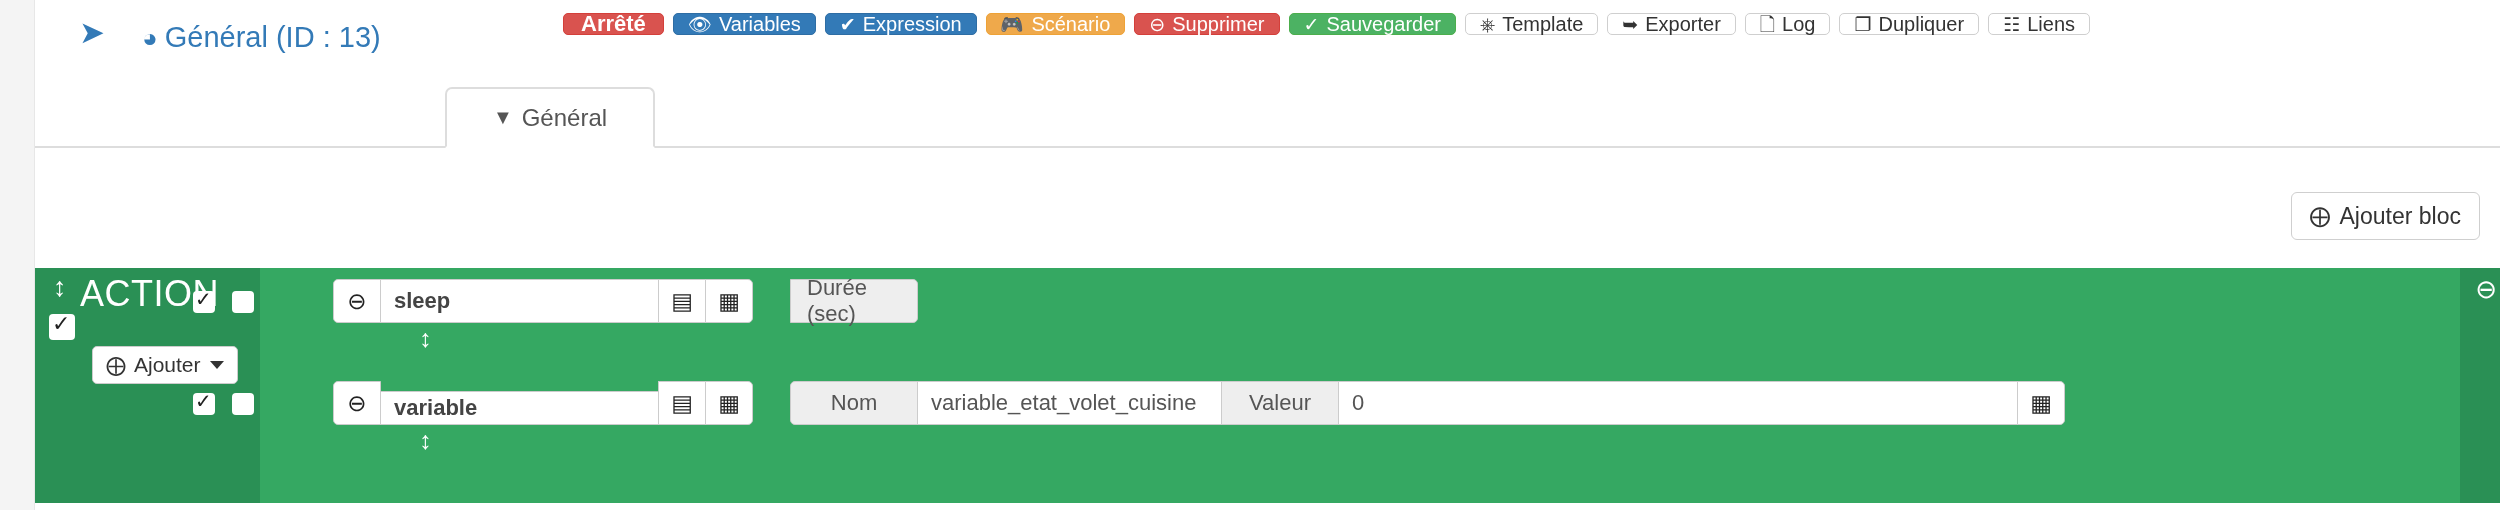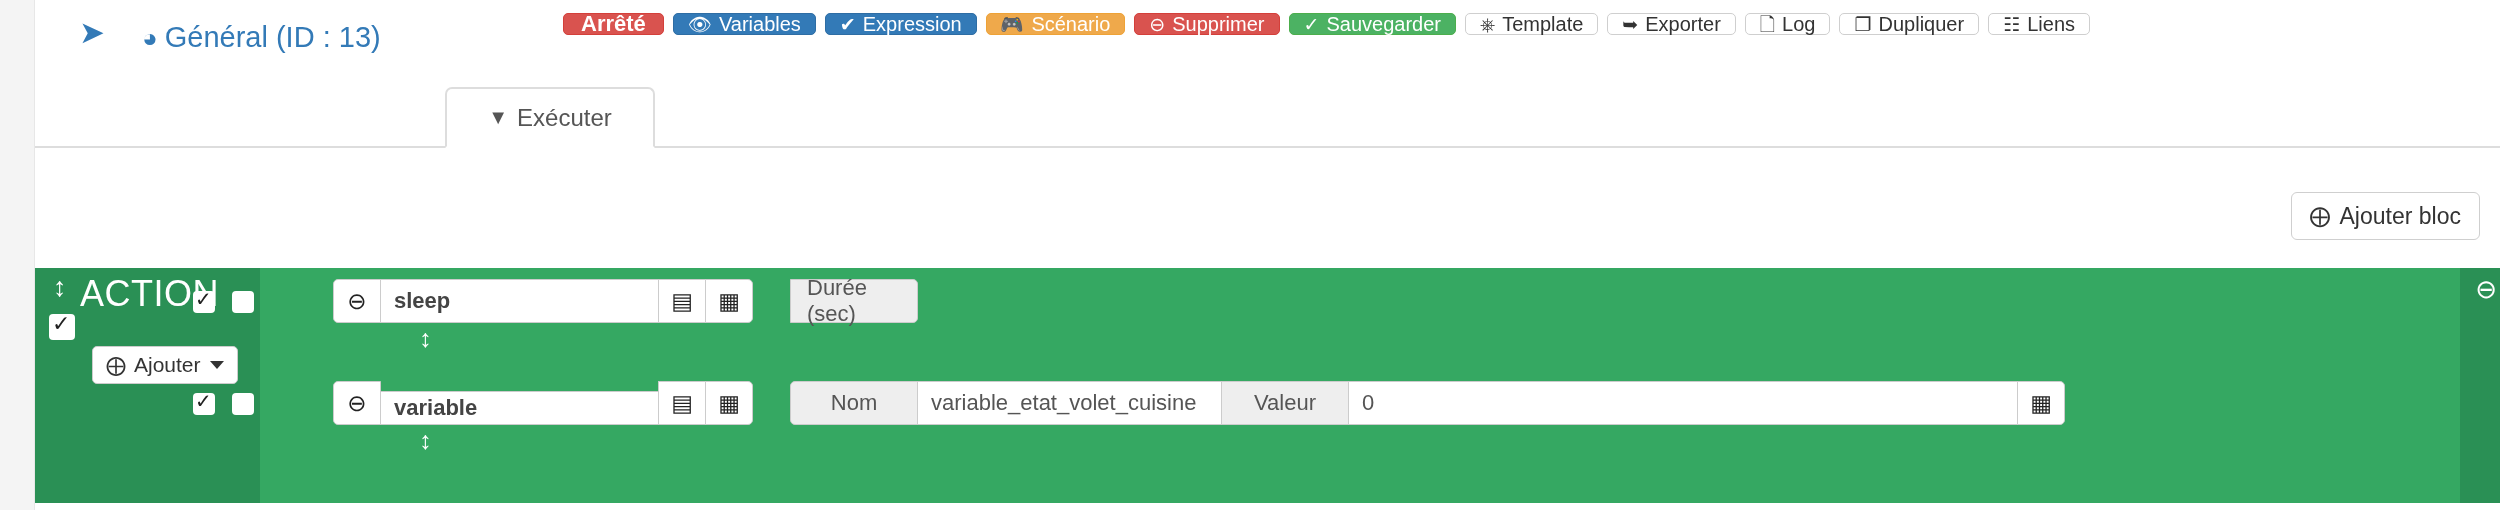--- a/index.html
+++ b/index.html
@@ -229,21 +229,21 @@
         <span class="gl">☷</span>
           <span>Liens</span>
       </div>
 
     </div>
   </div>
 
   <div class="tabstrip">
     <div class="tab">
       <span class="gl">▼</span>
-        <span>Exécuter</span>
+        <span>Général</span>
     </div>
   </div>
 
   <div class="addblock-wrap">
     <div class="btn-addblock">
       <span class="gl">⨁</span>
         <span>Ajouter bloc</span>
     </div>
   </div>
 
@@ -288,21 +288,21 @@
       <div class="igroup" style="left:73px; top:5px; width:420px;">
         <div class="ig-icon">⊖</div>
         <div class="ig-input bold" style="flex:1;margin-top:10px;">variable</div>
         <div class="ig-icon">▤</div>
         <div class="ig-icon">▦</div>
       </div>
 
       <div class="igroup" style="left:530px; top:5px; width:1275px;">
         <div class="ig-addon" style="width:128px;">Nom</div>
         <div class="ig-input" style="width:305px;">variable_etat_volet_cuisine</div>
-        <div class="ig-addon" style="width:128px;">Valeur</div>
+        <div class="ig-addon" style="width:118px;">Valeur</div>
         <div class="ig-input" style="flex:1;">0</div>
         <div class="ig-icon">▦</div>
       </div>
     </div>
     <div class="arow-move" style="left:384px; top:160px;">↕</div>
 
   </div>
 
 </div>
 

